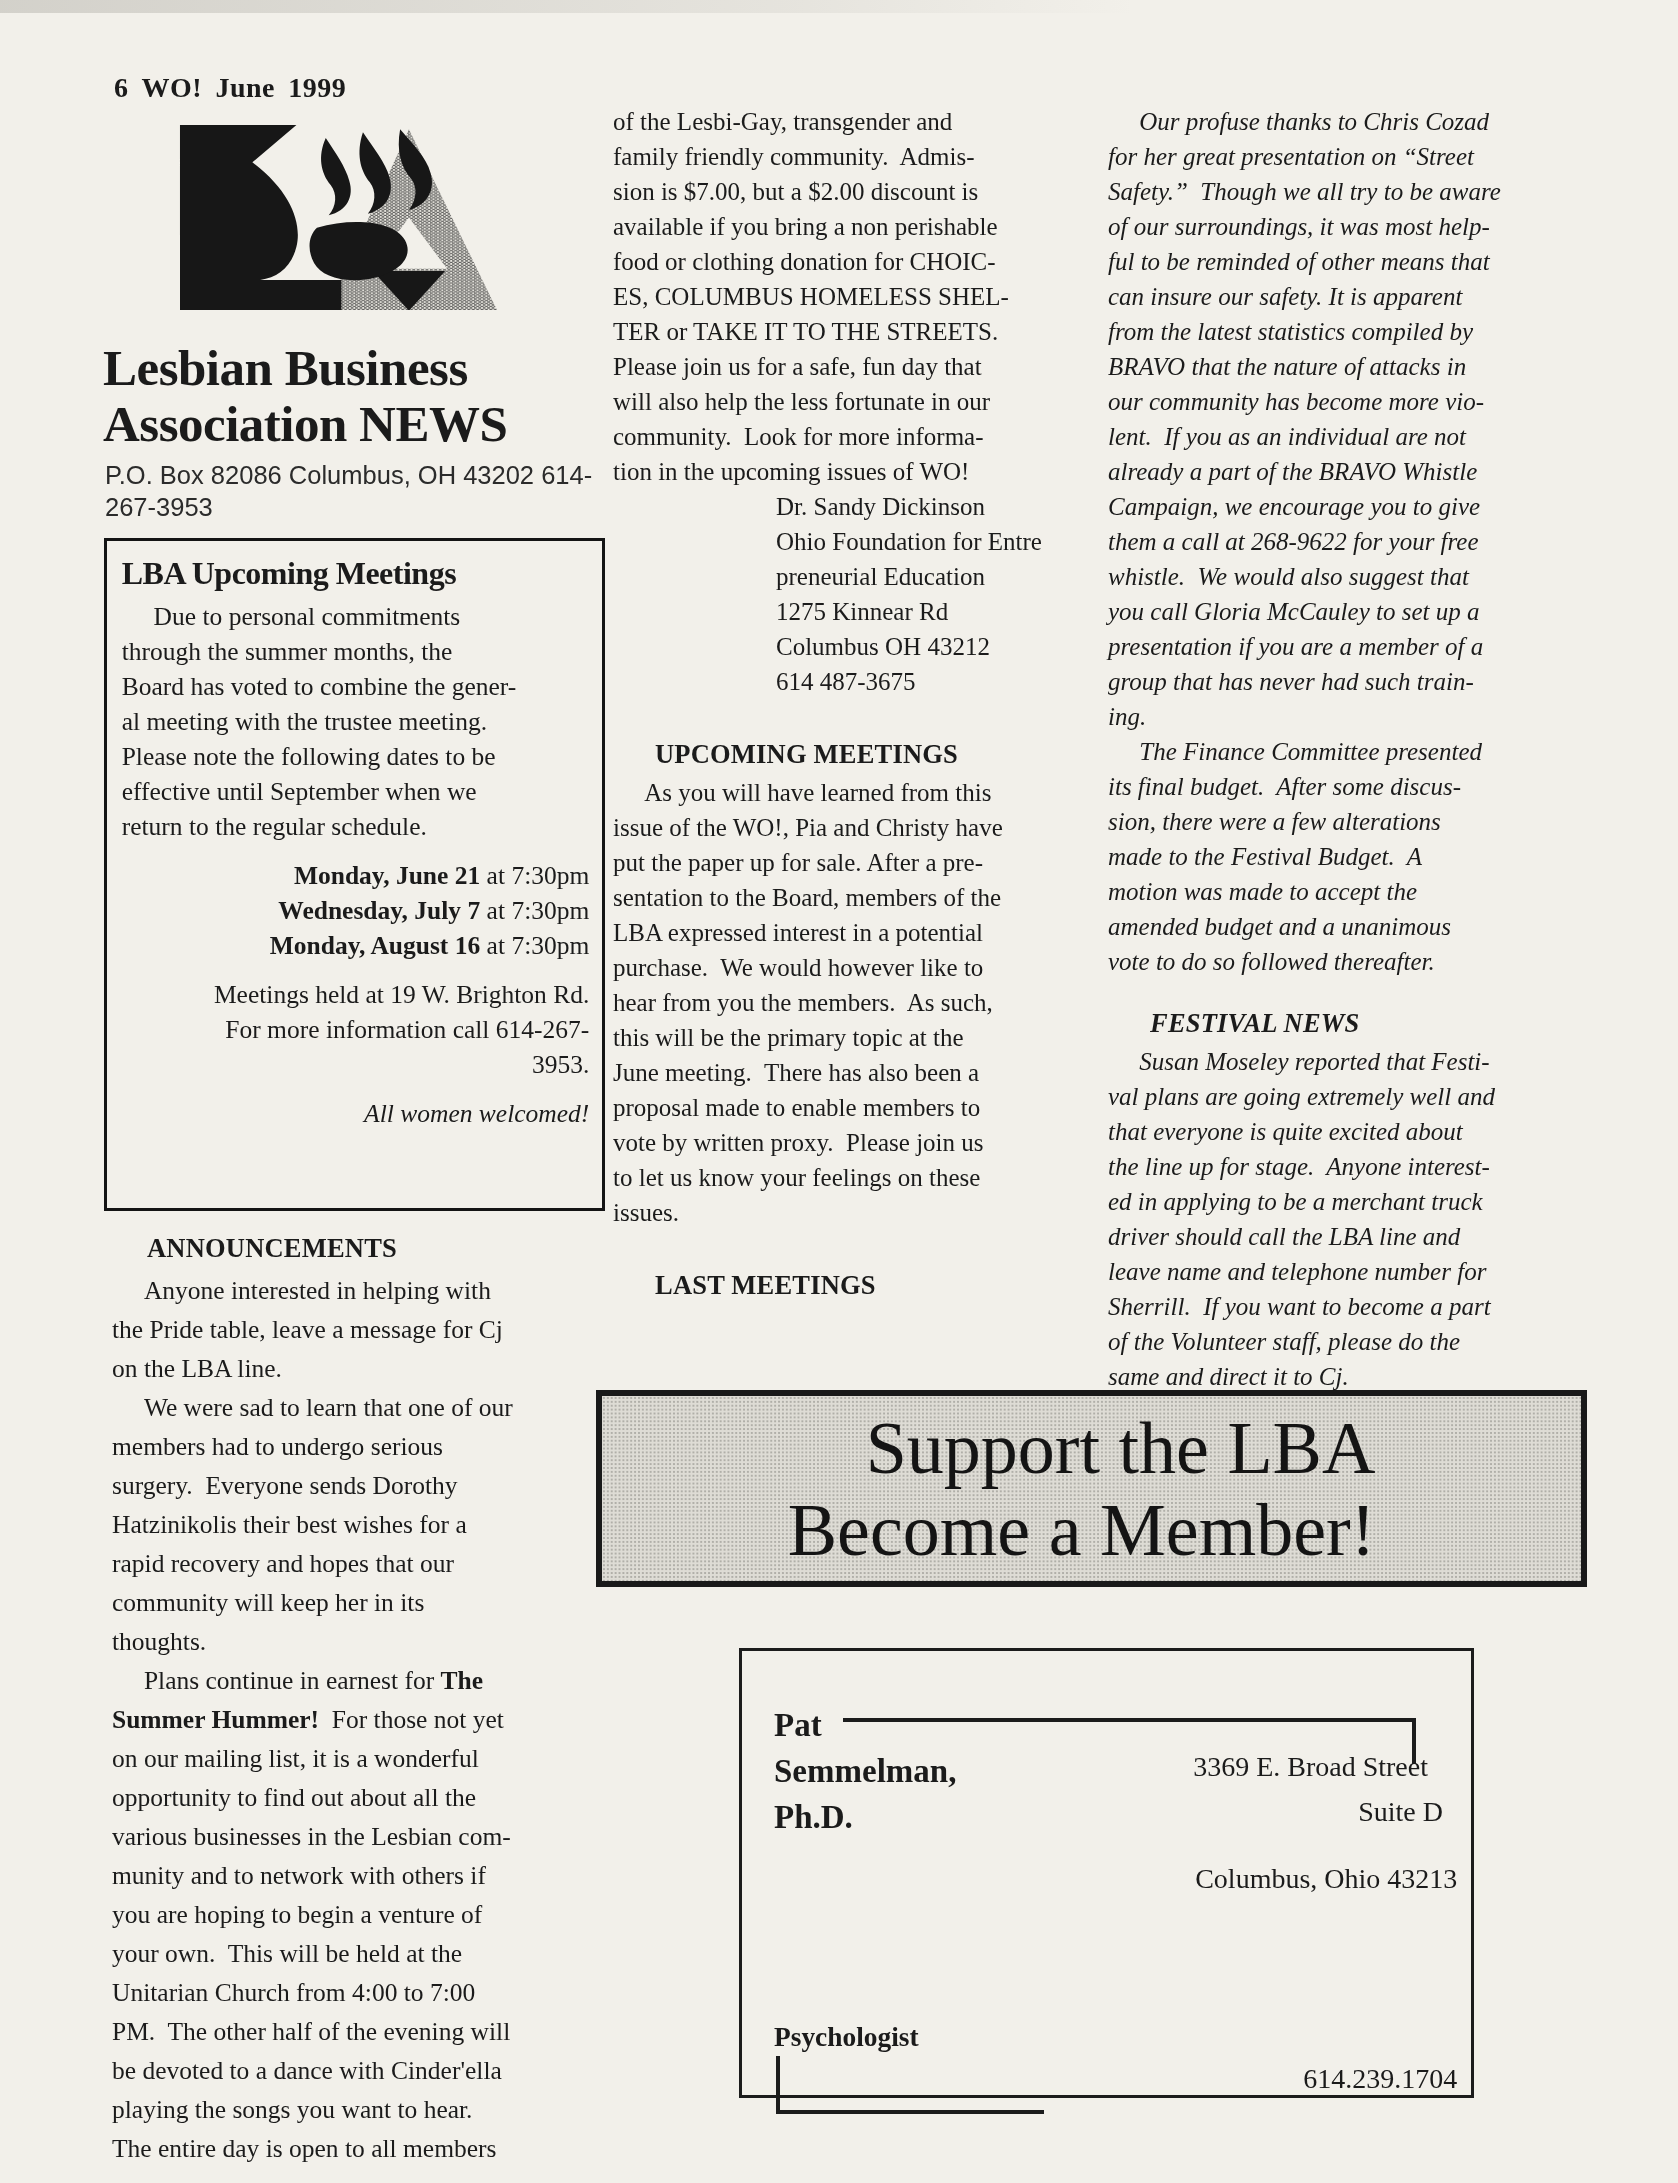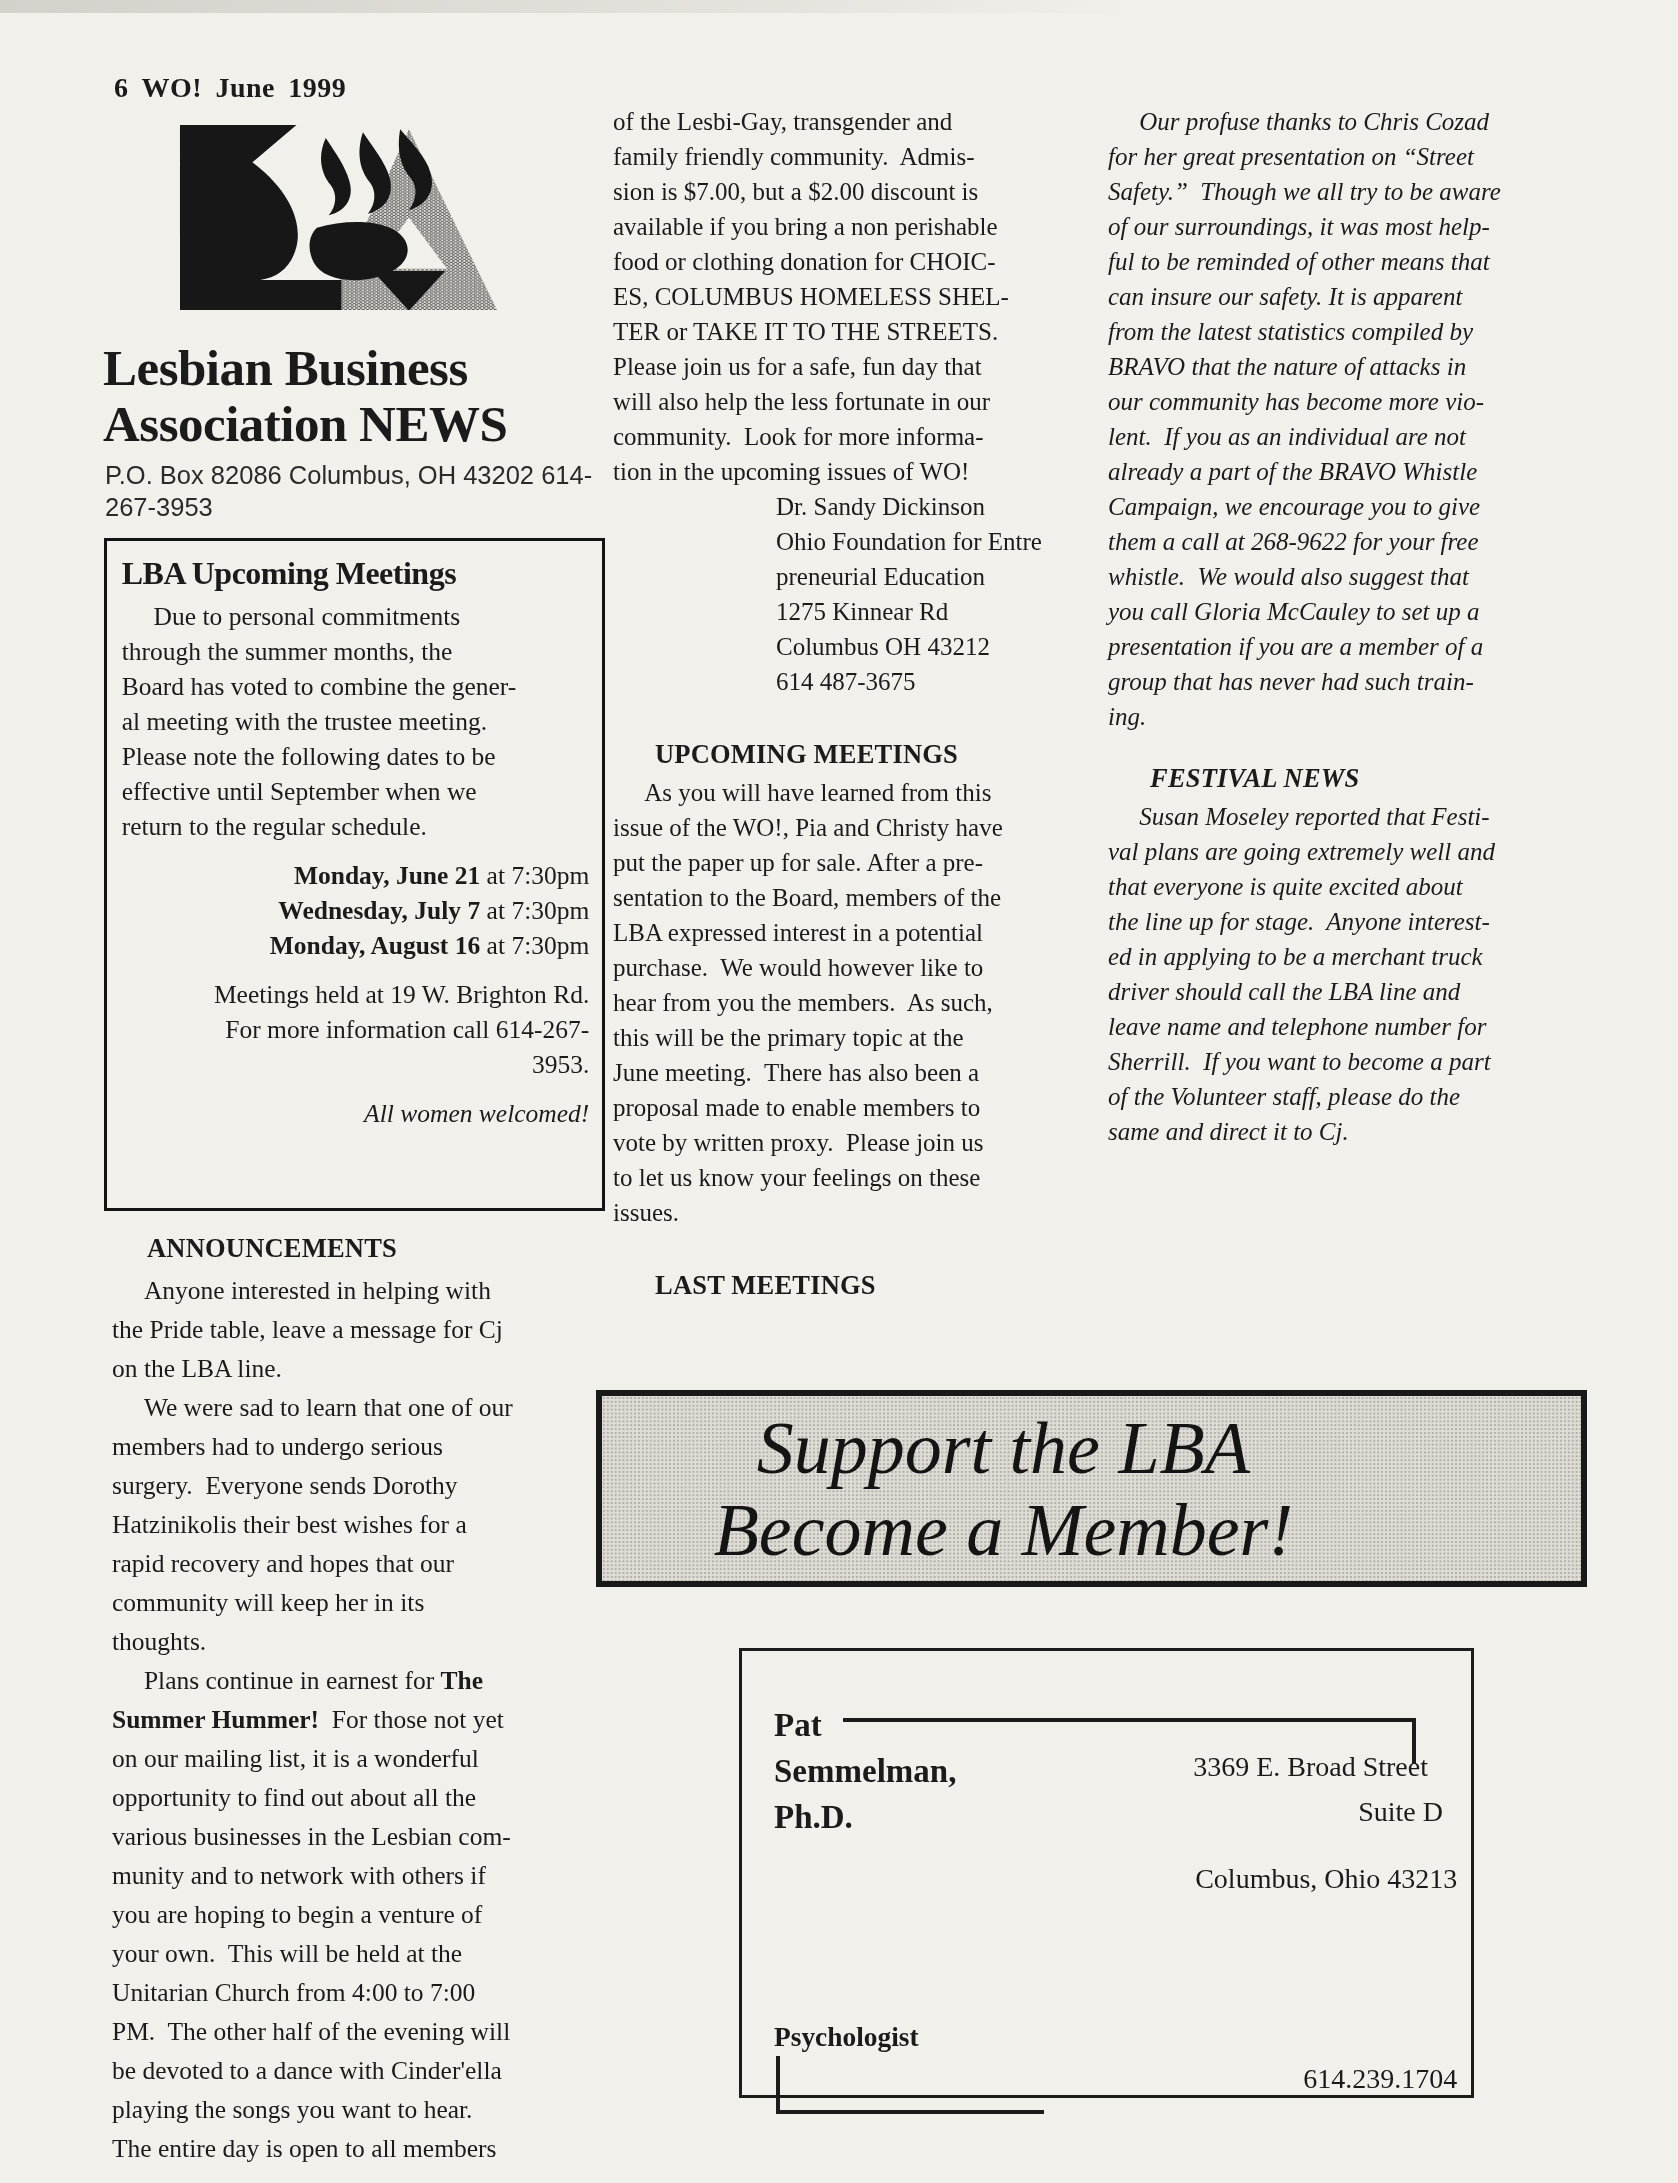--- a/index.html
+++ b/index.html
@@ -52,24 +52,23 @@
   .banner{
     position:absolute;left:596px;top:1390px;width:991px;height:197px;
     border:6.9px solid #191919;box-sizing:border-box;
     background-color:#dedcd5;
     background-image:radial-gradient(rgba(70,70,66,.30) 0.8px, rgba(0,0,0,0) 0.8px);
     background-size:3.9px 3.9px;
     display:flex;align-items:center;
   }
   .banner-text{
     width:76%;margin-left:3%;
-    text-align:center;
+    text-align:right;
     font-size:74px;line-height:82px;color:#141414;
     white-space:pre-line;
-    font-style:italic;
   }
   .card{
     position:absolute;left:739px;top:1648px;width:735px;height:450px;
     border:3.9px solid #1c1c1c;box-sizing:border-box;
   }
   .card-name{
     position:absolute;left:32px;top:51px;
     font-size:33px;font-weight:bold;line-height:46px;white-space:pre-line;
   }
   .card-line{position:absolute;background:#1c1c1c;}
@@ -214,20 +213,27 @@
 our community has become more vio-
 lent.  If you as an individual are not
 already a part of the BRAVO Whistle
 Campaign, we encourage you to give
 them a call at 268-9622 for your free
 whistle.  We would also suggest that
 you call Gloria McCauley to set up a
 presentation if you are a member of a
 group that has never had such train-
 ing.</div>
+    <div class="prewrap">     The Finance Committee presented
+its final budget.  After some discus-
+sion, there were a few alterations
+made to the Festival Budget.  A
+motion was made to accept the
+amended budget and a unanimous
+vote to do so followed thereafter.</div>
     <div class="sec-heading inset" style="margin-top:27.4px;">FESTIVAL NEWS</div>
     <div class="prewrap">     Susan Moseley reported that Festi-
 val plans are going extremely well and
 that everyone is quite excited about
 the line up for stage.  Anyone interest-
 ed in applying to be a merchant truck
 driver should call the LBA line and
 leave name and telephone number for
 Sherrill.  If you want to become a part
 of the Volunteer staff, please do the

